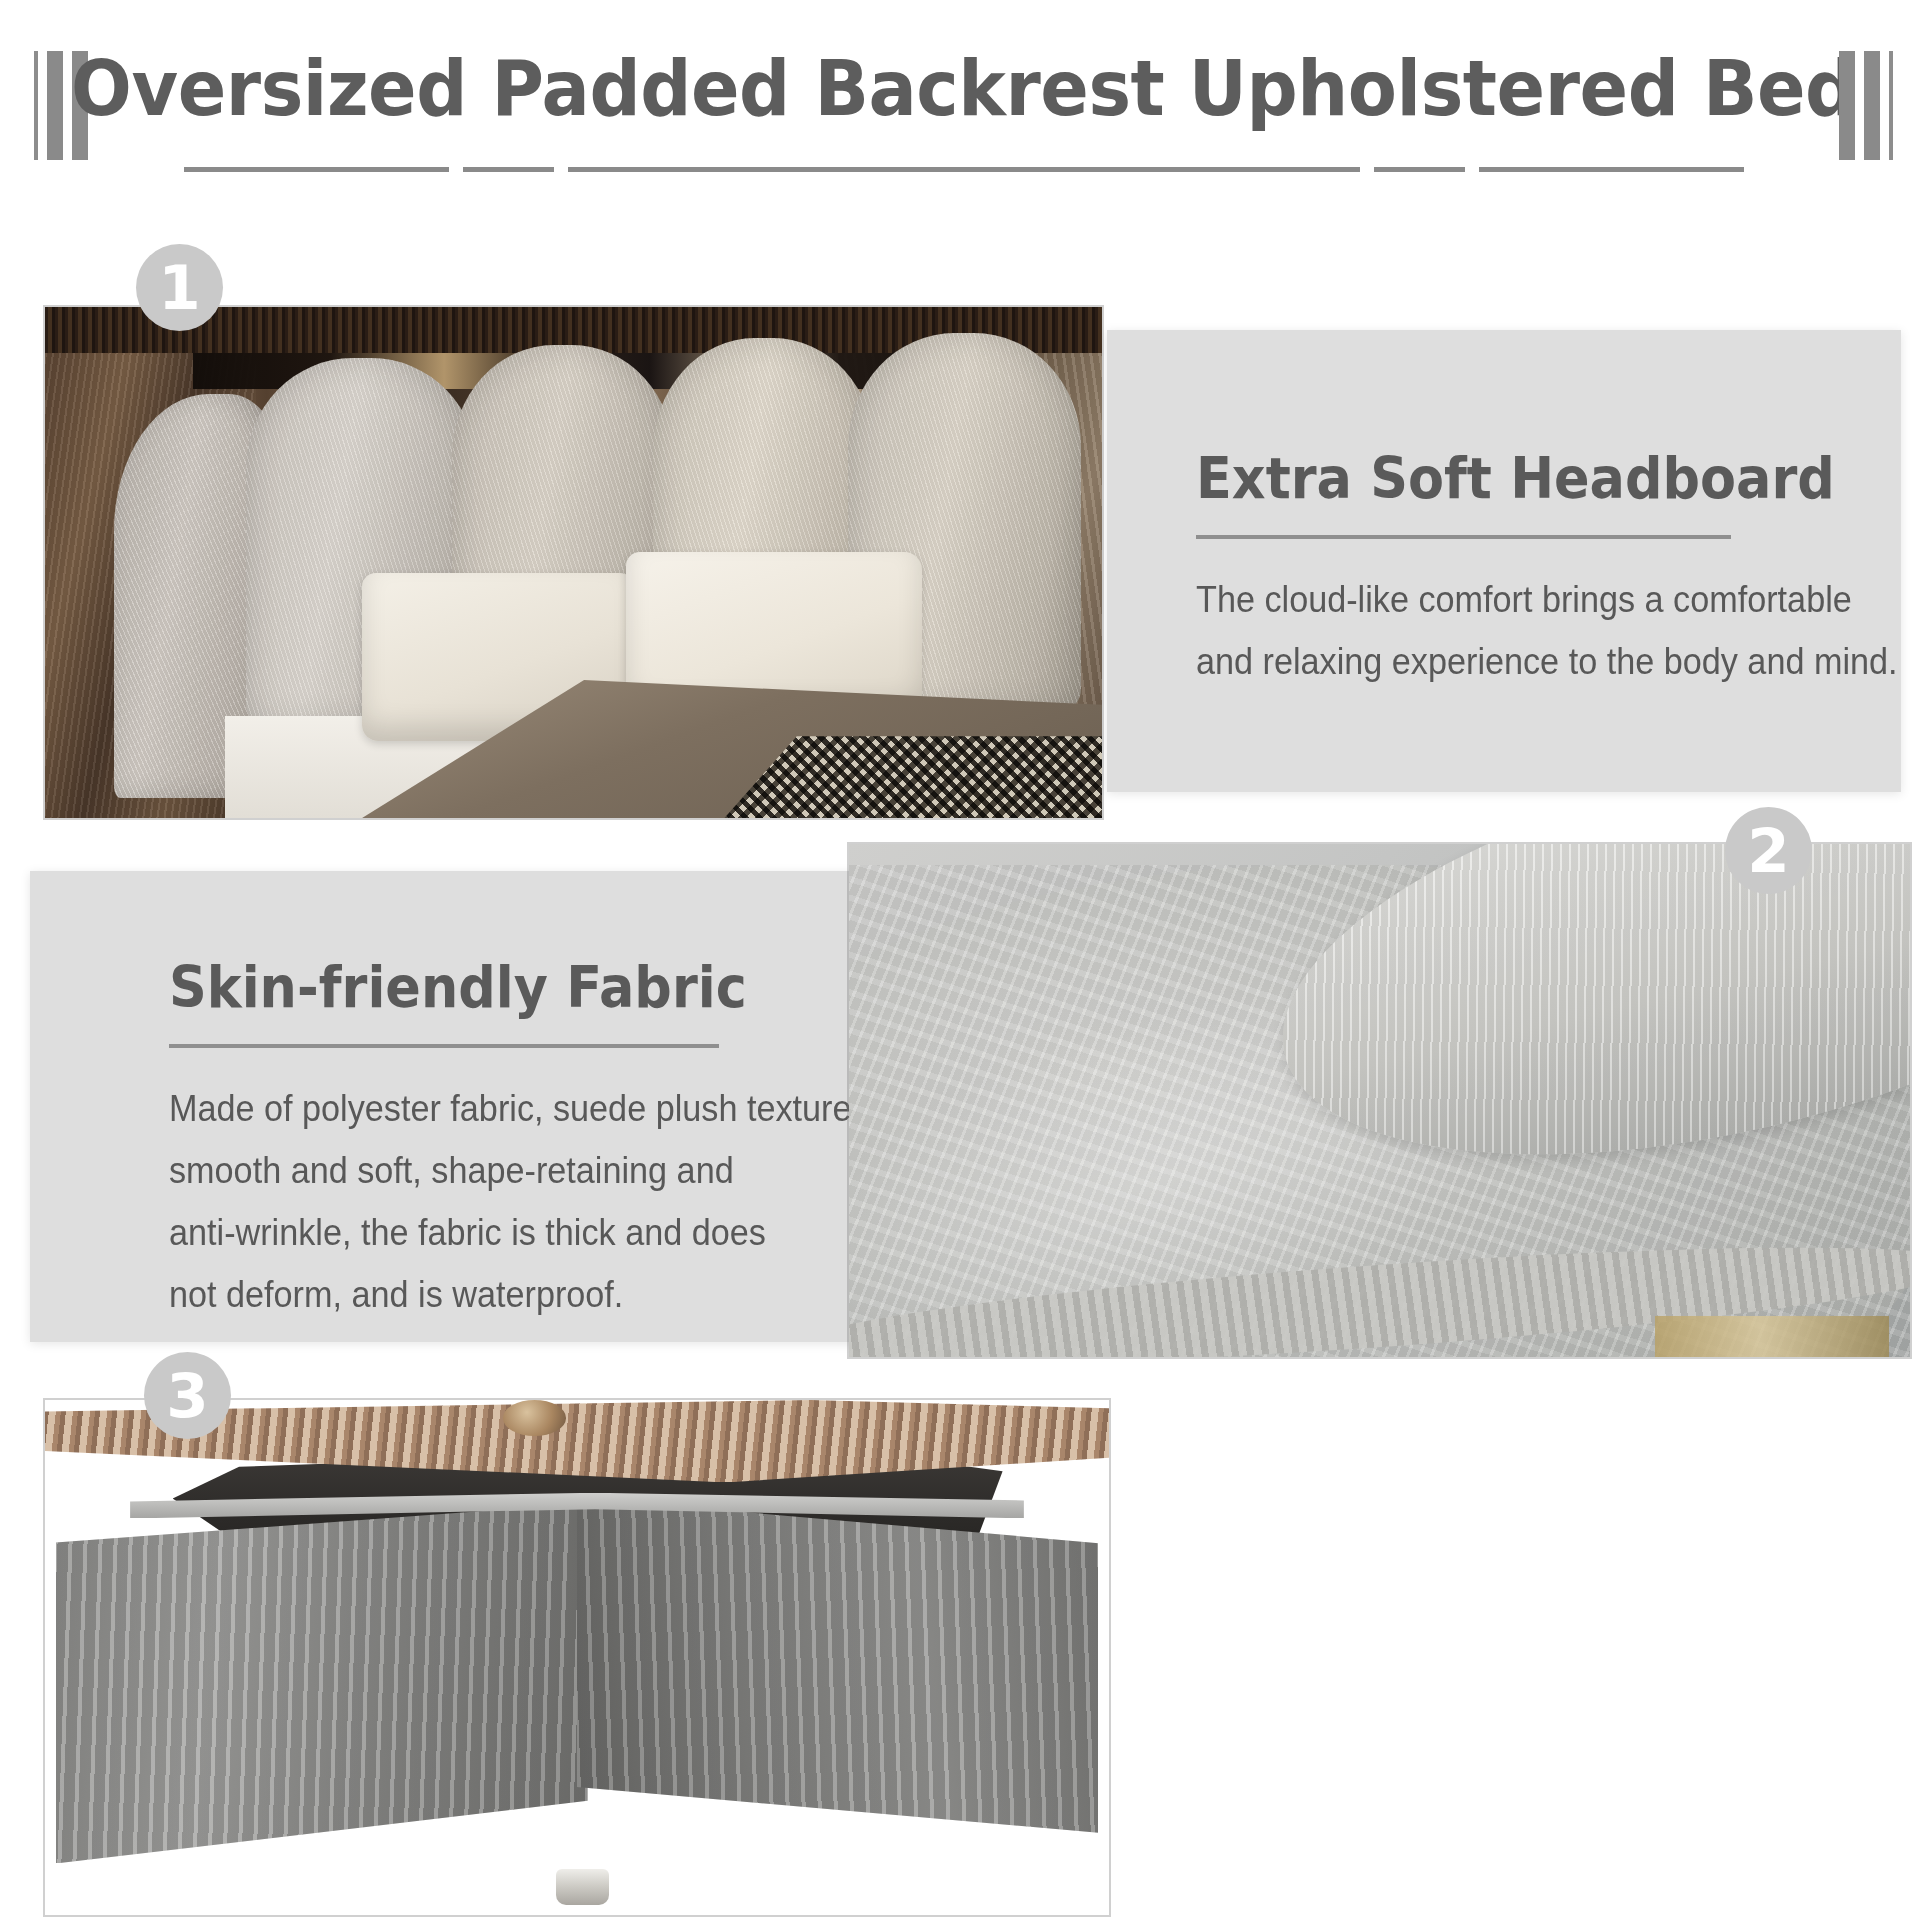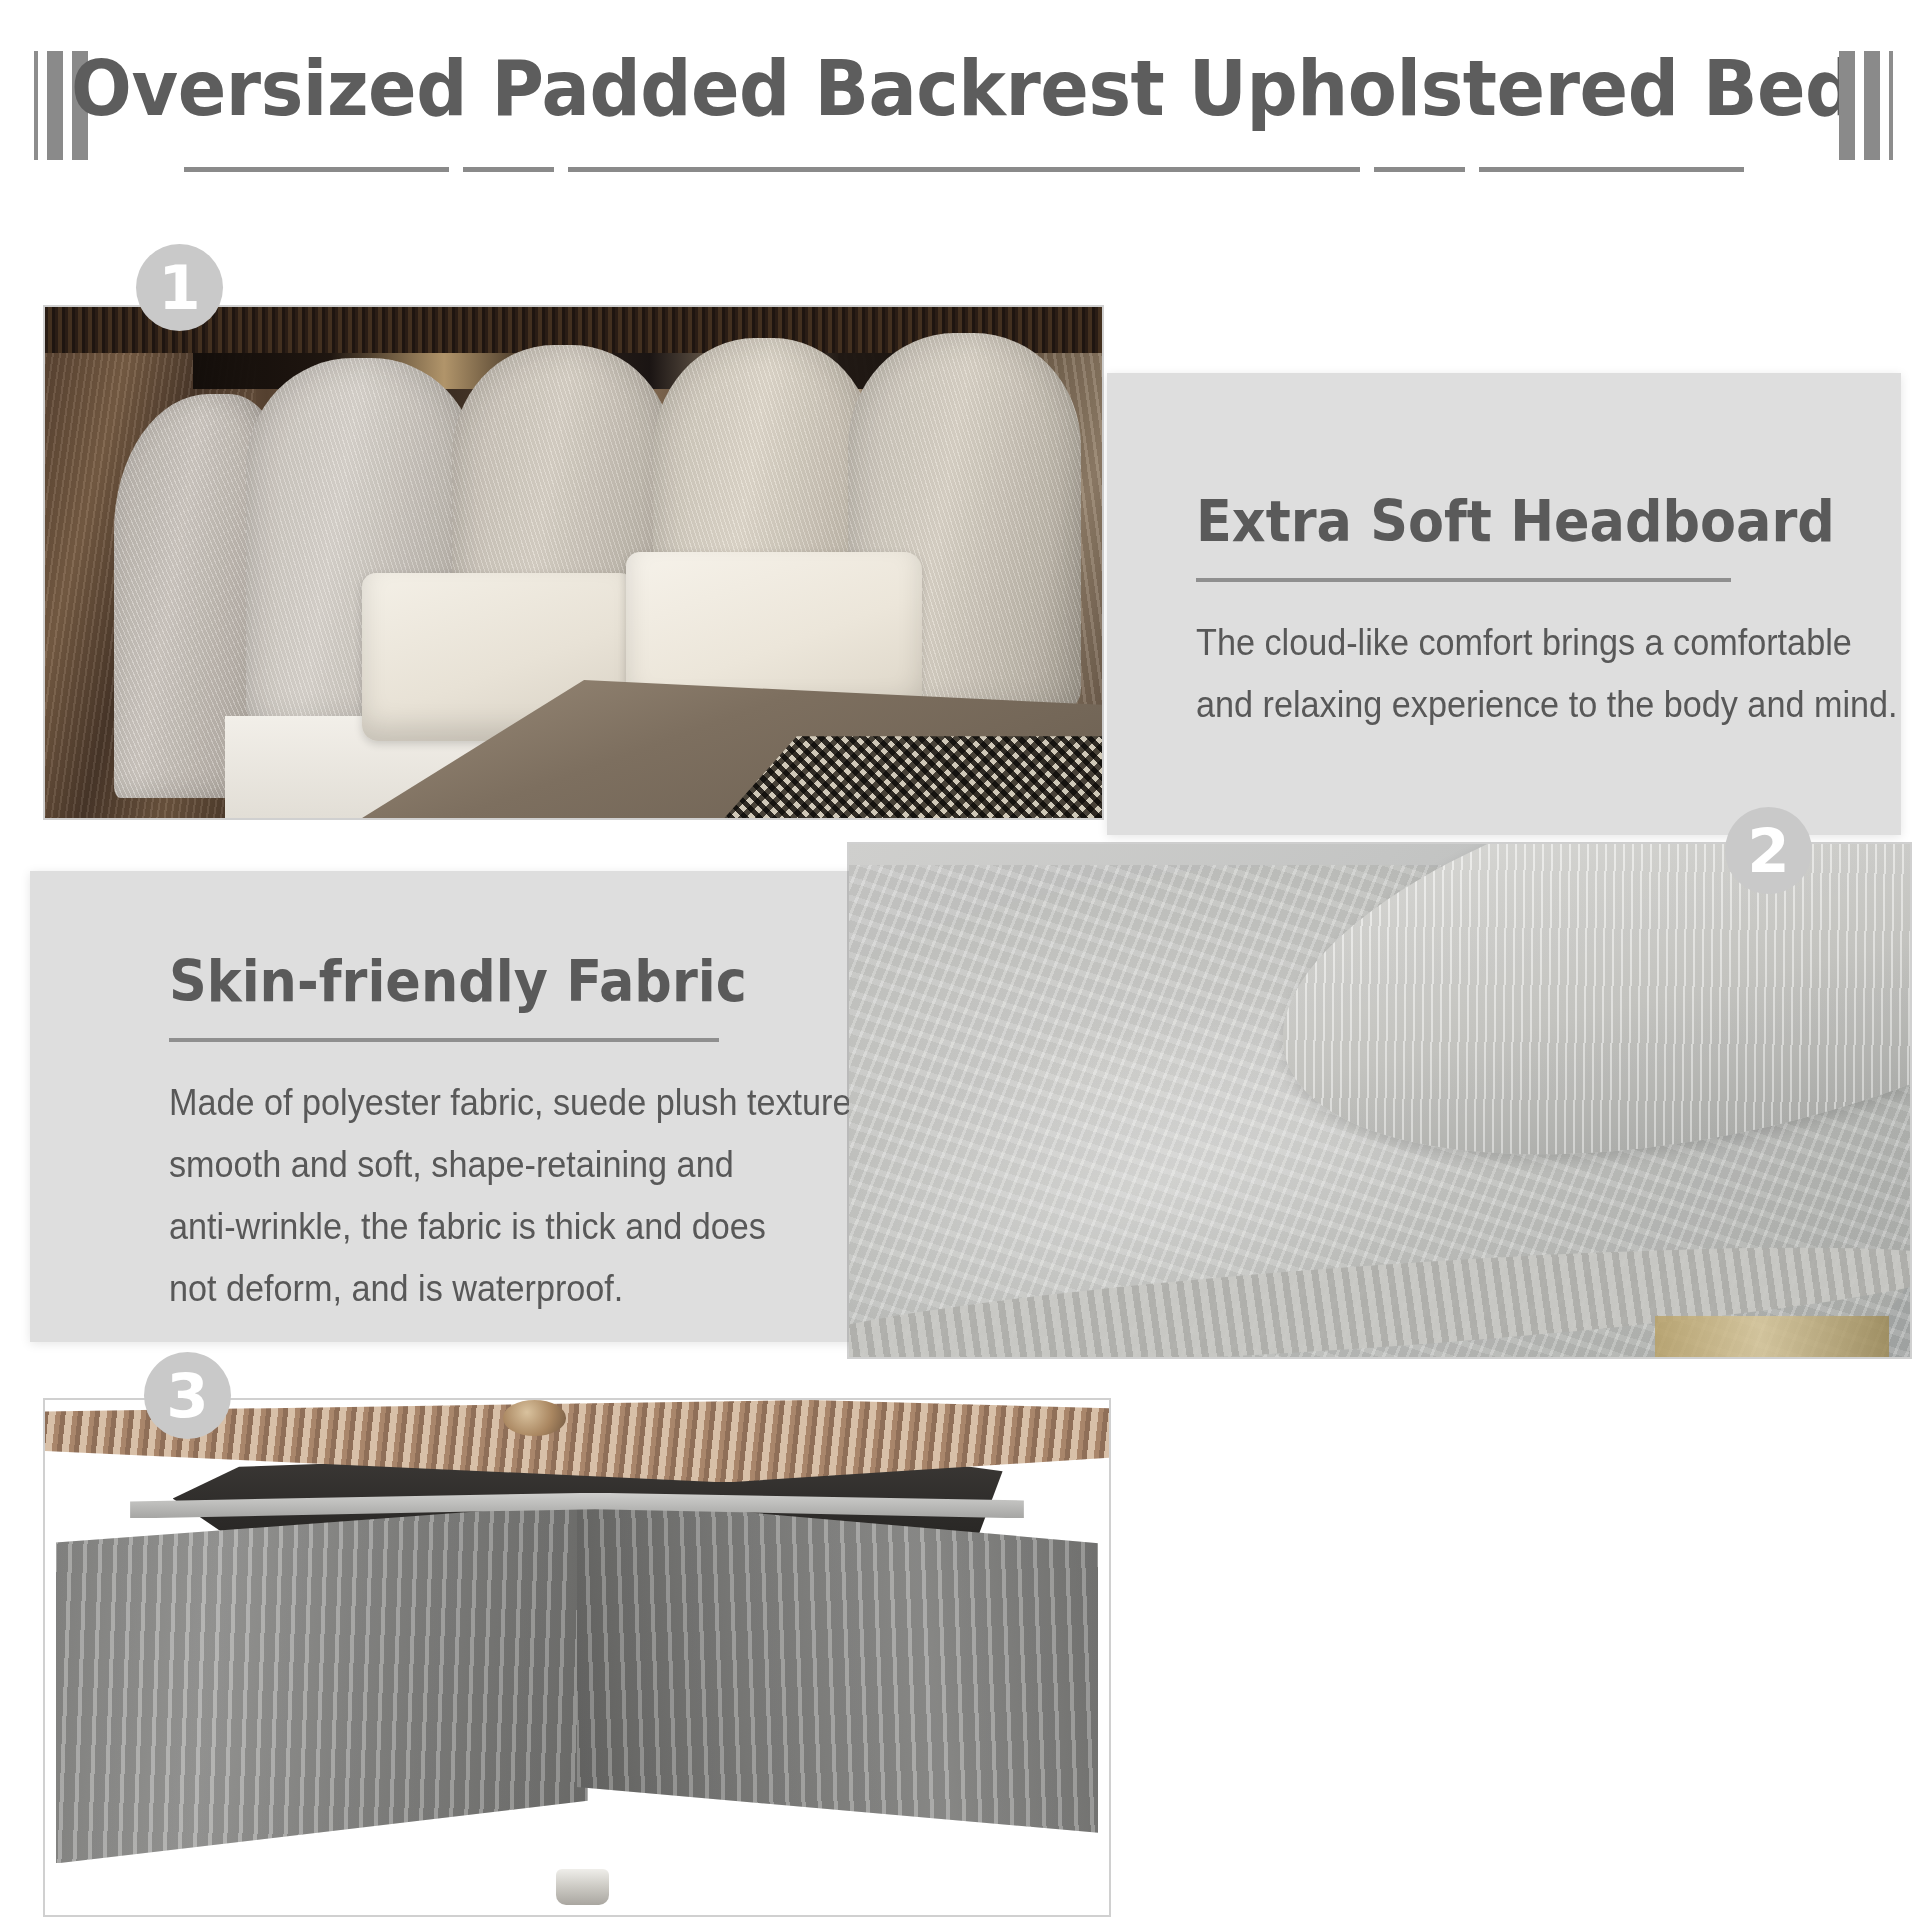--- a/index.html
+++ b/index.html
@@ -294,21 +294,21 @@
       <div class="rule-seg rule-short"></div>
       <div class="rule-gap"></div>
       <div class="rule-seg rule-mid"></div>
       <div class="rule-gap"></div>
       <div class="rule-seg rule-short"></div>
       <div class="rule-gap"></div>
       <div class="rule-seg rule-long-r"></div>
     </div>
   </div>
 
-  <div class="gray-panel shadow-soft" style="left:1107px;top:330px;width:794px;height:462px;margin-top:43px;">
+  <div class="gray-panel shadow-soft" style="left:1107px;top:330px;width:794px;height:462px;">
     <div class="panel-inner" style="left:89px;top:119px;width:614px;">
       <div class="feat-title">Extra Soft Headboard</div>
       <div class="feat-rule" style="width:535px;"></div>
       <div class="feat-body">
         <div>The cloud-like comfort brings a comfortable</div>
         <div>and relaxing experience to the body and mind.</div>
       </div>
     </div>
   </div>
 
@@ -347,21 +347,21 @@
         <div class="p2-nap"></div>
         <div class="p2-sheen"></div>
       </div>
       <div class="p2-seam"></div>
       <div class="p2-piping"></div>
       <div class="p2-gold"></div>
     </div>
   </div>
 
   <div class="gray-panel shadow-soft" style="left:30px;top:871px;width:832px;height:471px;">
-    <div class="panel-inner" style="left:139px;top:81px;width:634px;">
+    <div class="panel-inner" style="left:139px;top:87px;width:634px;">
       <div class="feat-title">Skin-friendly Fabric</div>
       <div class="feat-rule" style="width:550px;"></div>
       <div class="feat-body">
         <div>Made of polyester fabric, suede plush texture,</div>
         <div>smooth and soft, shape-retaining and</div>
         <div>anti-wrinkle, the fabric is thick and does</div>
         <div>not deform, and is waterproof.</div>
       </div>
     </div>
   </div>

